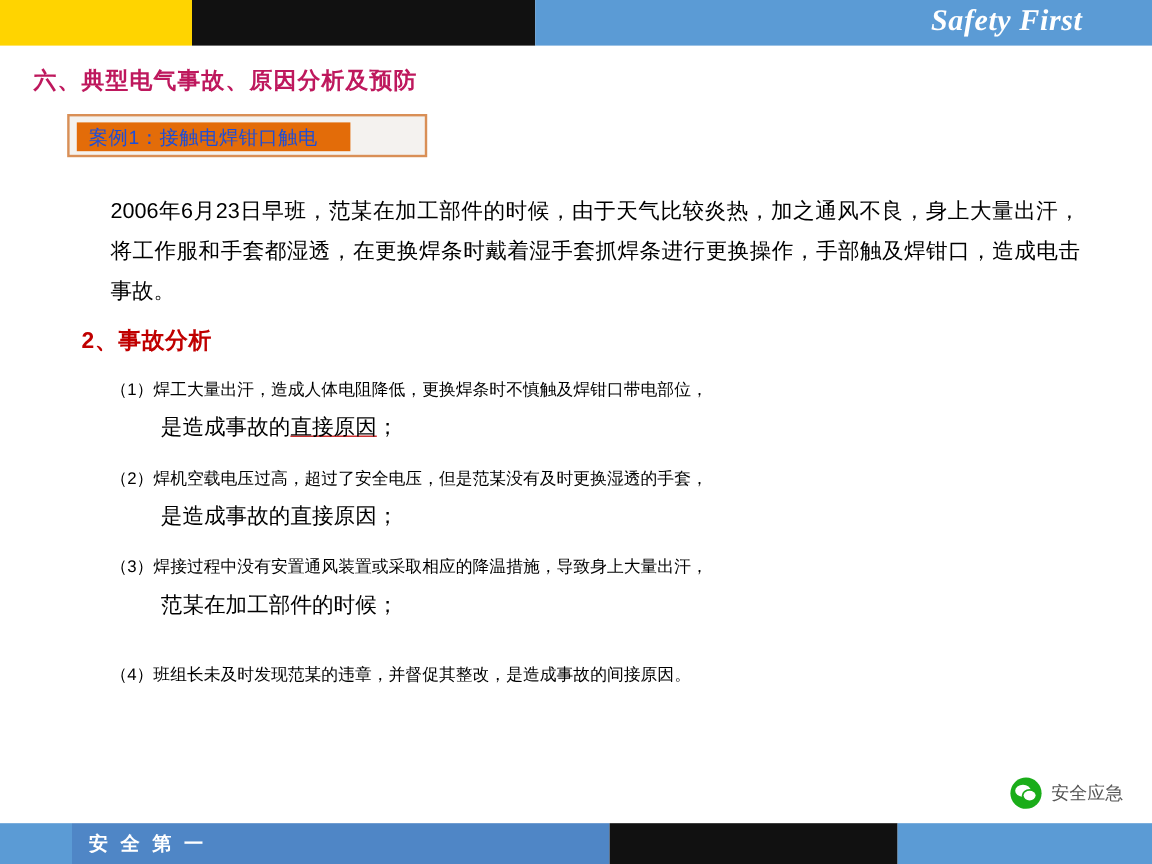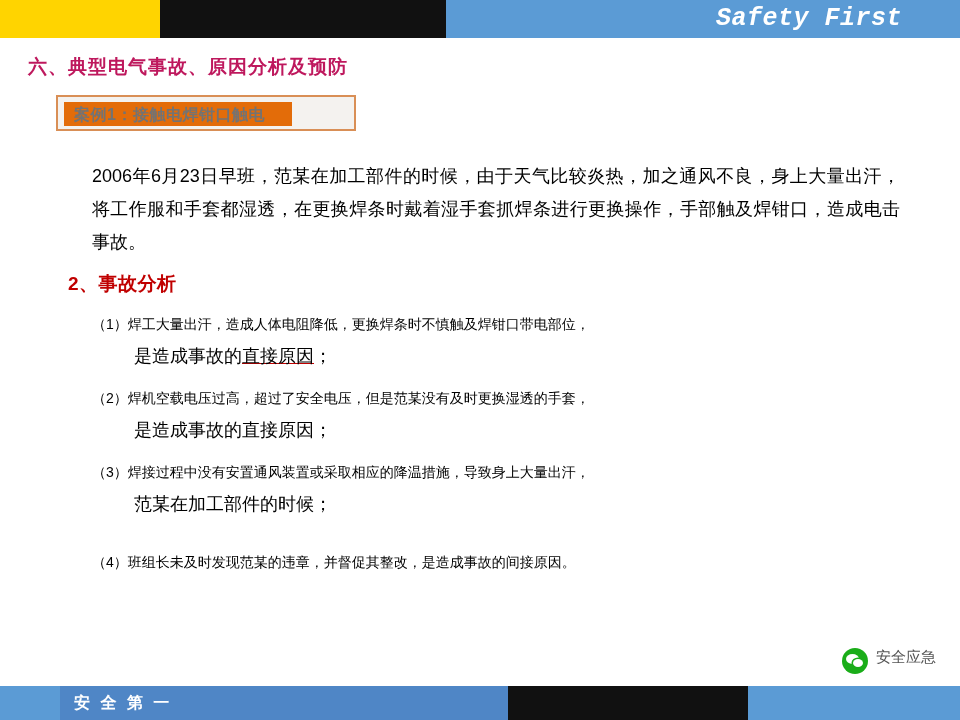--- a/index.html
+++ b/index.html
@@ -38,21 +38,21 @@
   .hdr-black  { left: 160px; width: 286px; background: #111111; }
   .hdr-blue   { left: 446px; width: 514px; background: #5b9bd5; }
   .hdr-title {
     position: absolute;
     right: 58px;
     top: 4px;
     color: #ffffff;
     font-size: 25px;
     font-weight: bold;
     font-style: italic;
-    font-family: Liberation Mono, monospace;
+    font-family: Liberation Serif, serif;
     letter-spacing: 0.5px;
     white-space: nowrap;
   }
 
   
   .section-title {
     position: absolute;
     left: 28px;
     top: 54px;
     font-size: 19px;
@@ -78,23 +78,23 @@
     left: 6px;
     top: 5px;
     width: 228px;
     height: 24px;
     background: #e36c09;
   }
   .case-box-text {
     position: absolute;
     left: 16px;
     top: 8px;
-    color: #737373;
+    color: #1d4ed8;
     font-size: 16px;
-    font-weight: bold;
+    font-weight: normal;
     white-space: nowrap;
     letter-spacing: 0.5px;
   }
 
   
   .content {
     position: absolute;
     left: 0;
     top: 160px;
     width: 960px;
@@ -165,20 +165,21 @@
     letter-spacing: 3px;
     white-space: nowrap;
   }
 
   
   .watermark {
     position: absolute;
     right: 24px;
     bottom: 46px;
     display: flex;
+    align-items: center;
     gap: 8px;
   }
   .wm-logo {
     width: 26px;
     height: 26px;
     border-radius: 50%;
     background: #1aad19;
     position: relative;
     flex: none;
   }

